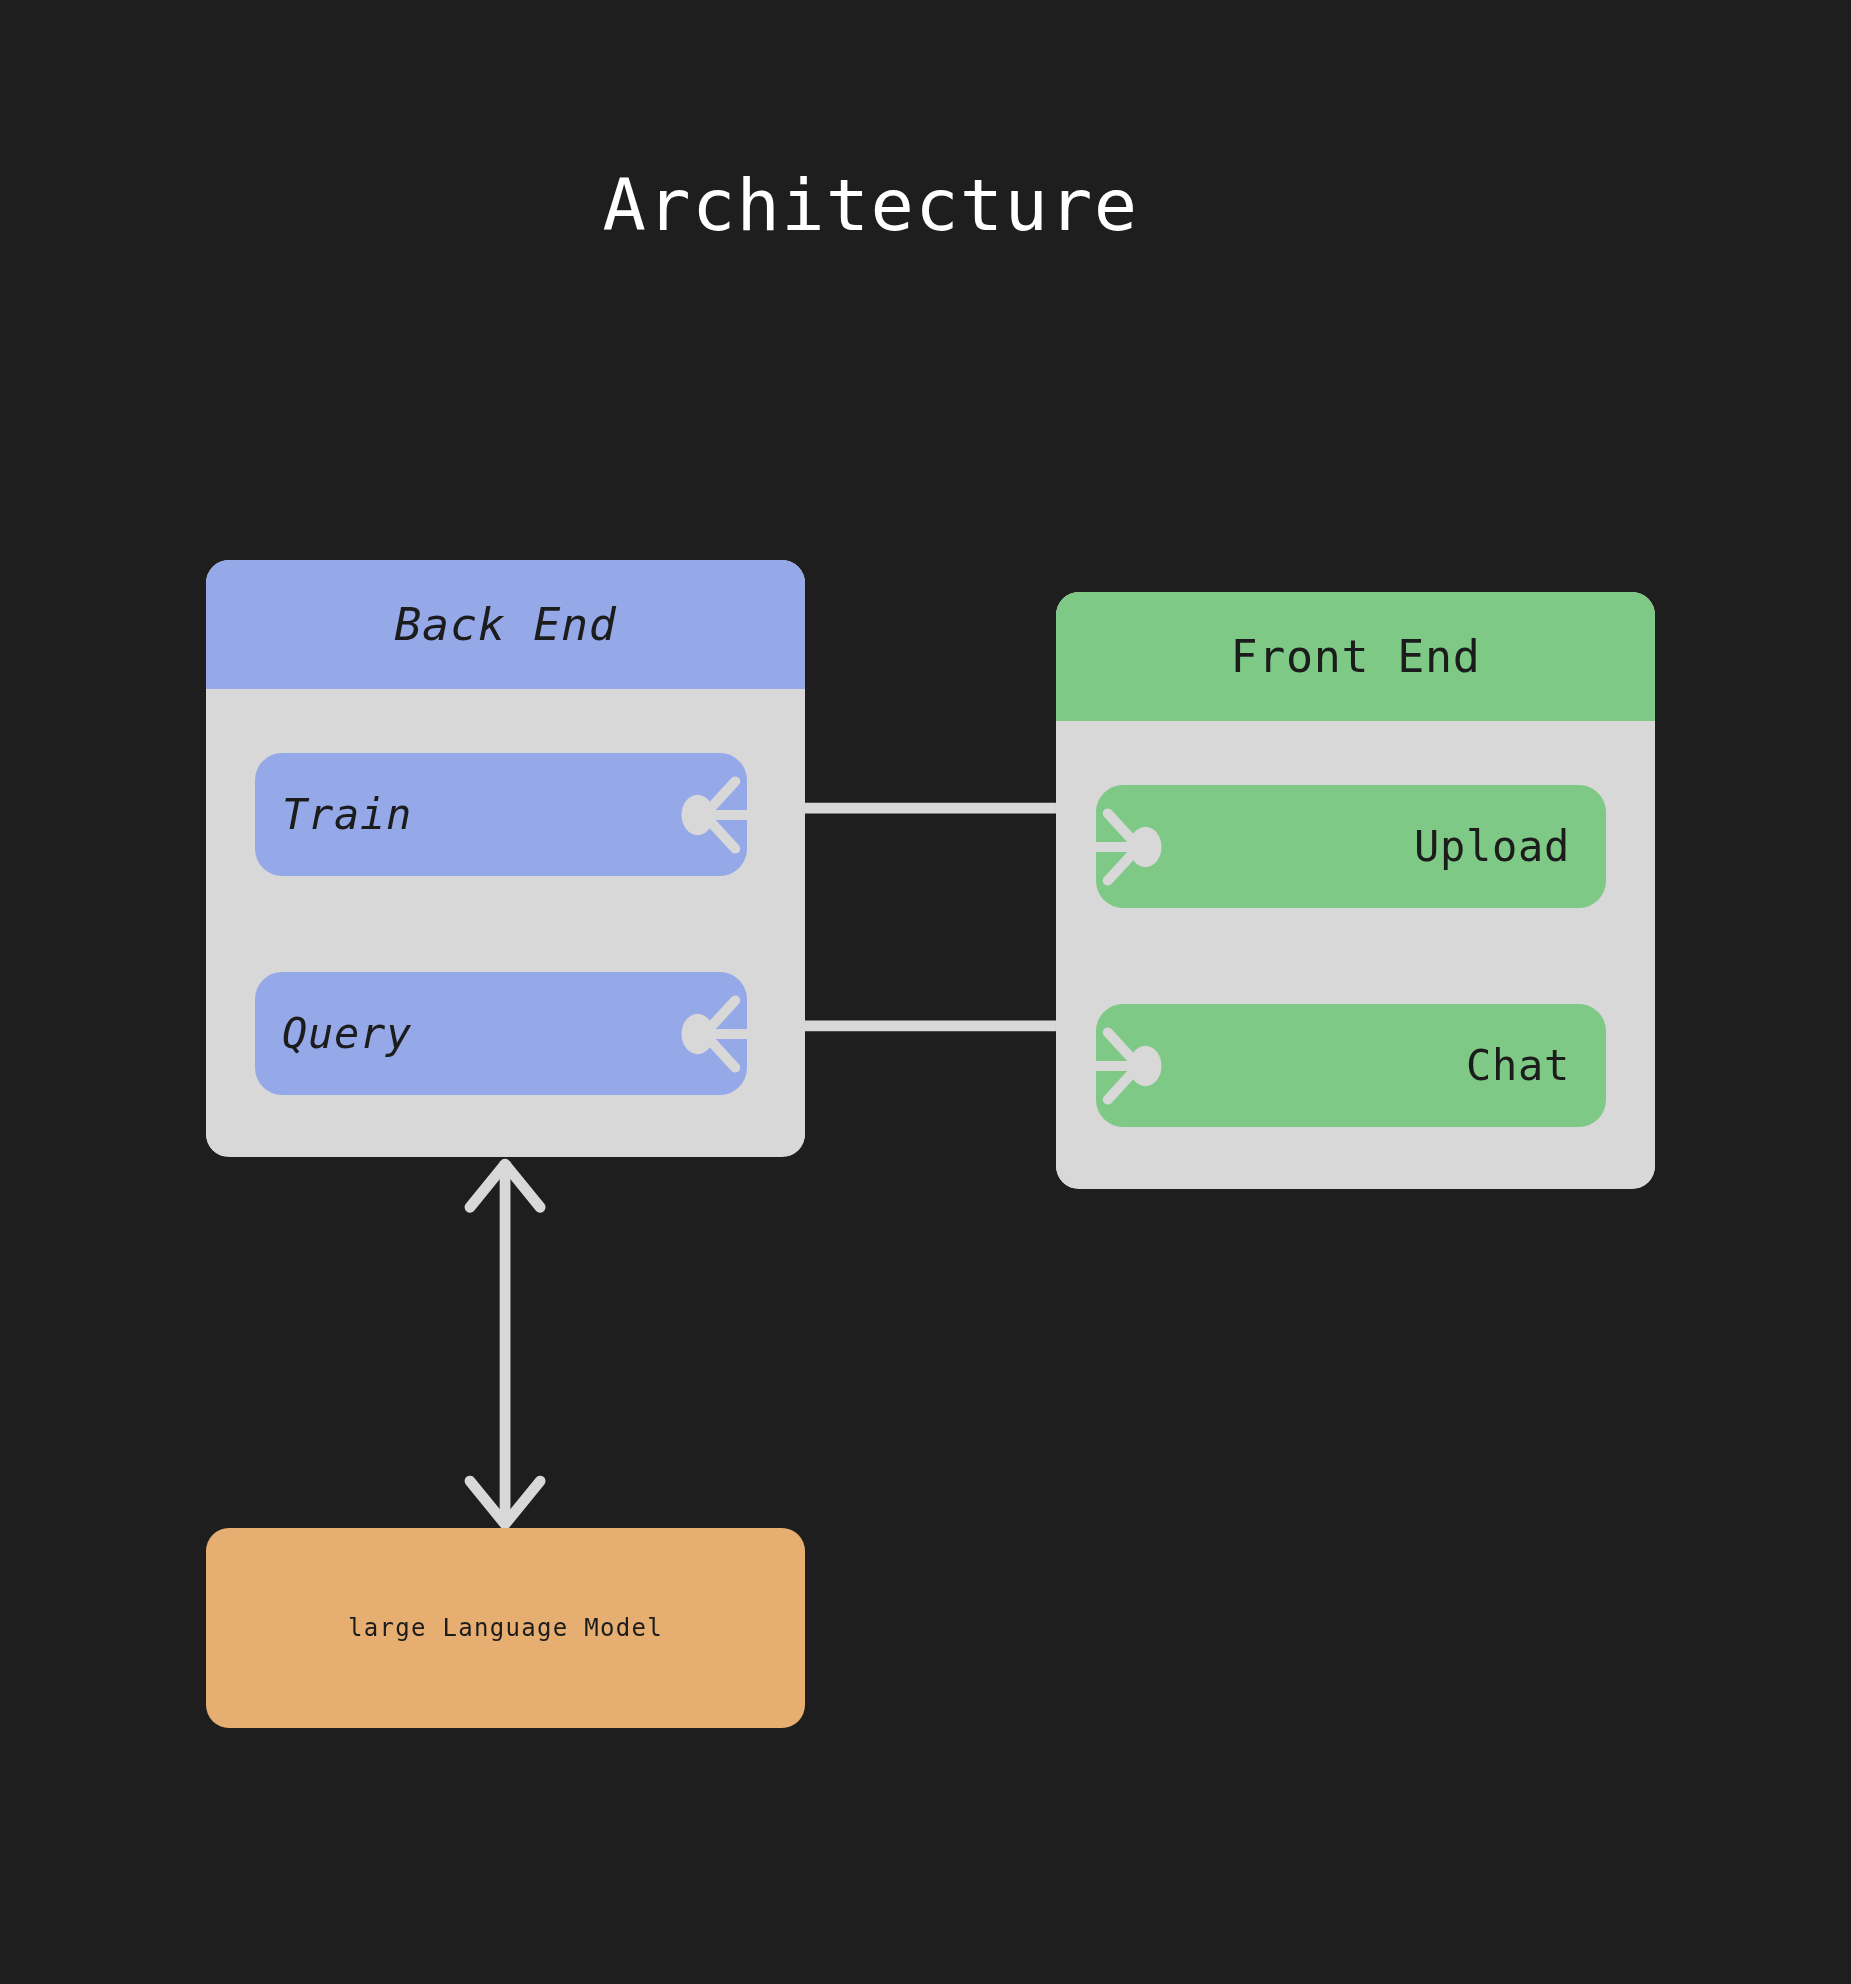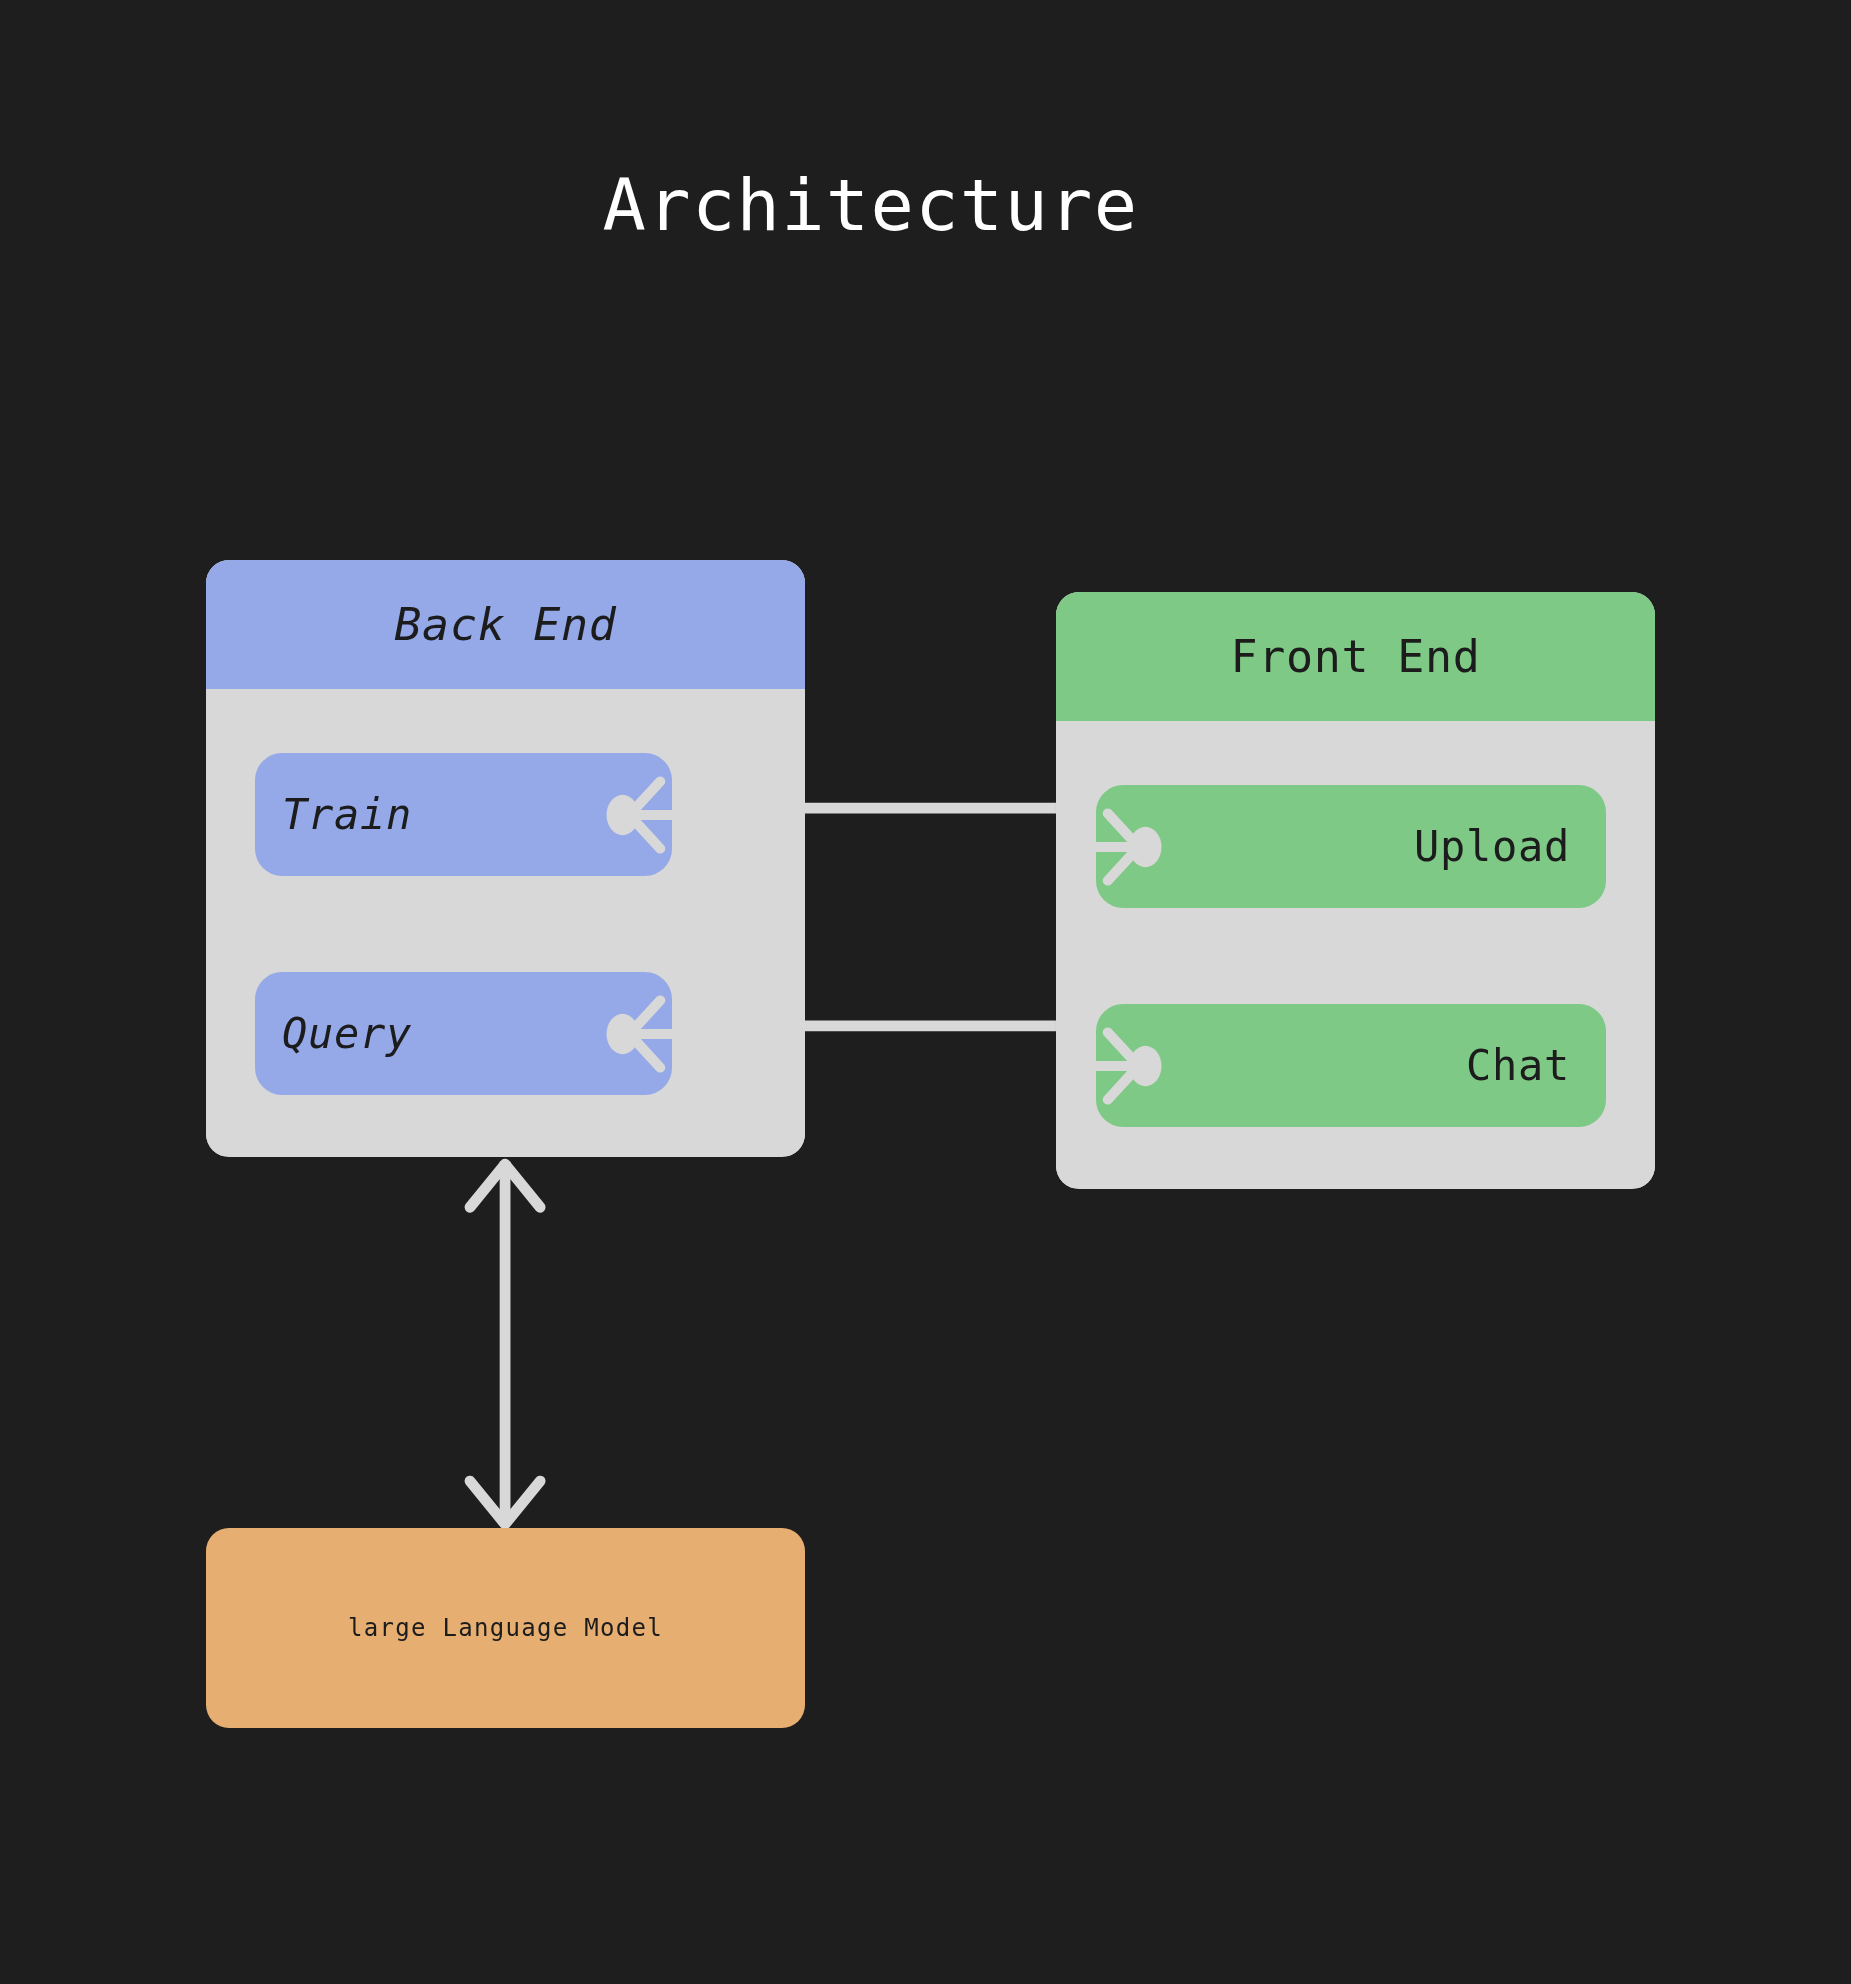--- a/index.html
+++ b/index.html
@@ -83,21 +83,21 @@
     display: flex;
     align-items: center;
     box-sizing: border-box;
     color: #1c1c1c;
     font-size: 42px;
     letter-spacing: 0.7px;
   }
   .pill.blue  { background: #95a9e8; }
   .pill.green { background: #7fc986; }
 
-  .pill.blue  { left: 49px;  width: 417px; justify-content: flex-start; padding-left: 27px; }
+  .pill.blue  { left: 49px;  width: 492px; justify-content: flex-start; padding-left: 27px; }
   .pill.green { left: 40px;  width: 510px; justify-content: flex-end;   padding-right: 36px; }
 
   .pill.row-1 { top: 64px; }
   .pill.row-2 { top: 283px; }
 
   .pill-label { white-space: nowrap; }
 
   
   .pill-socket {
     position: absolute;

